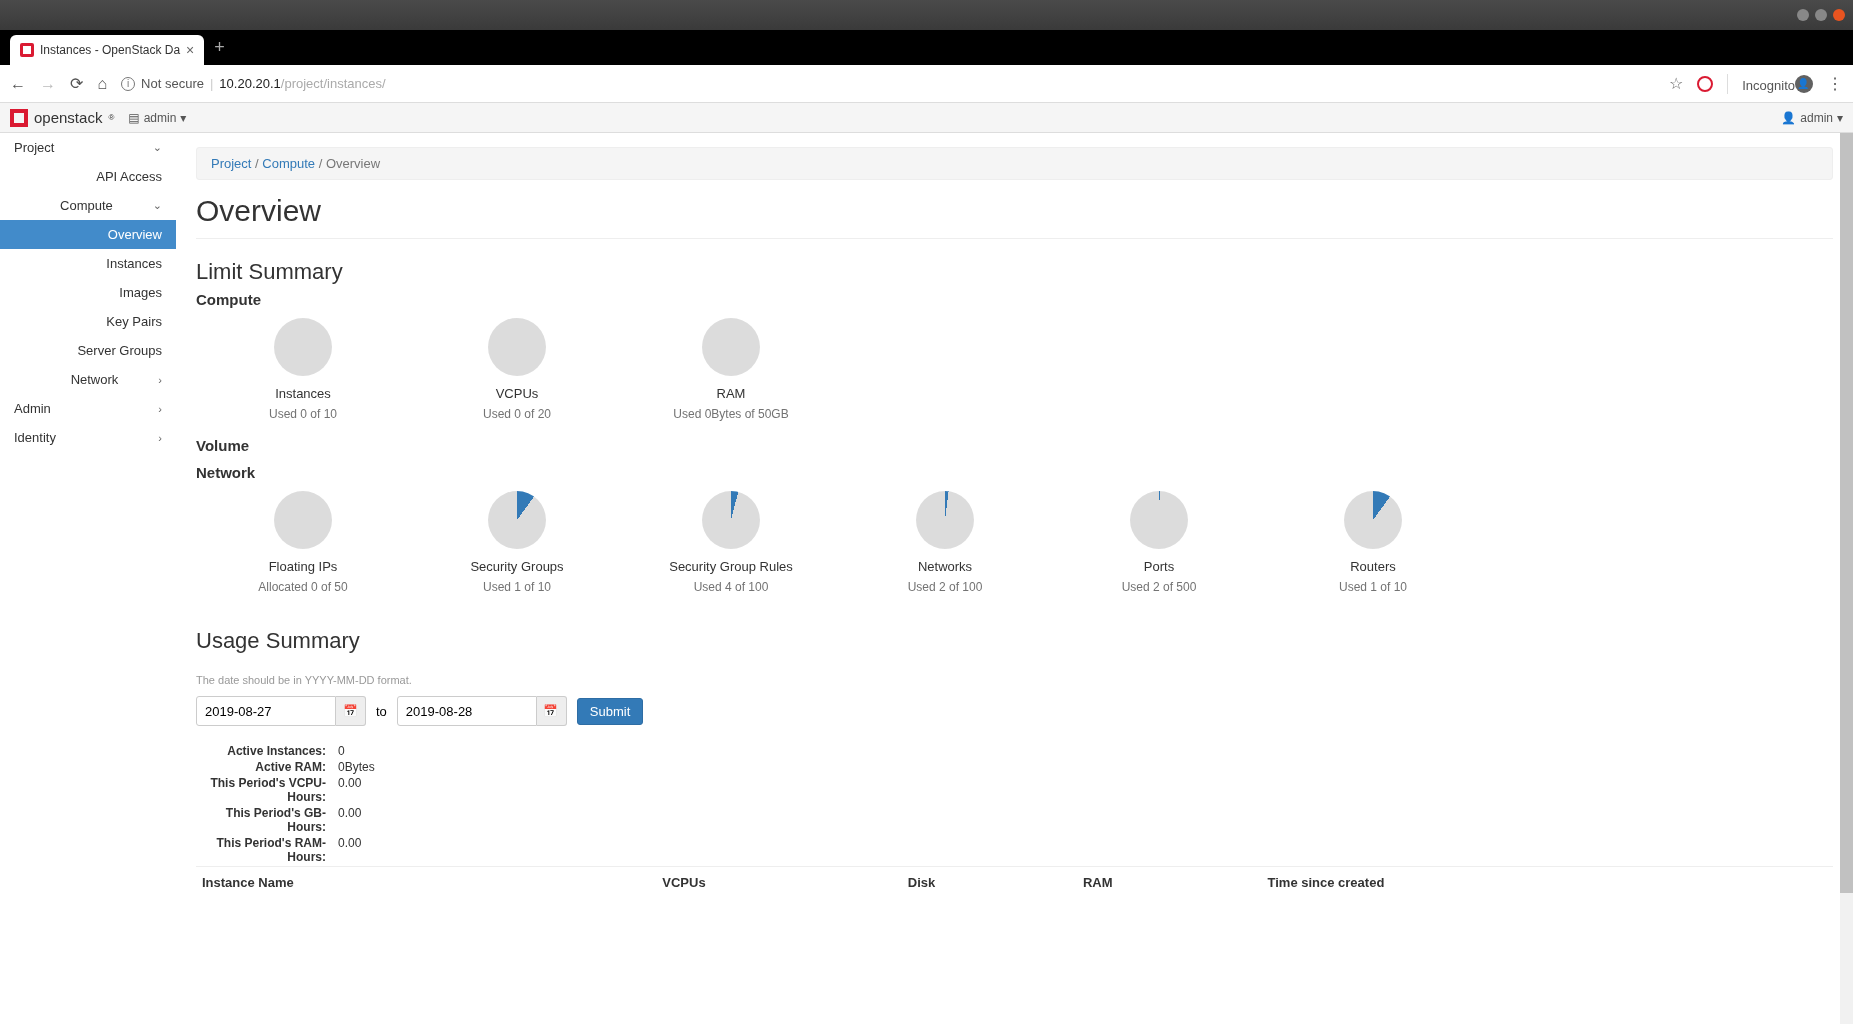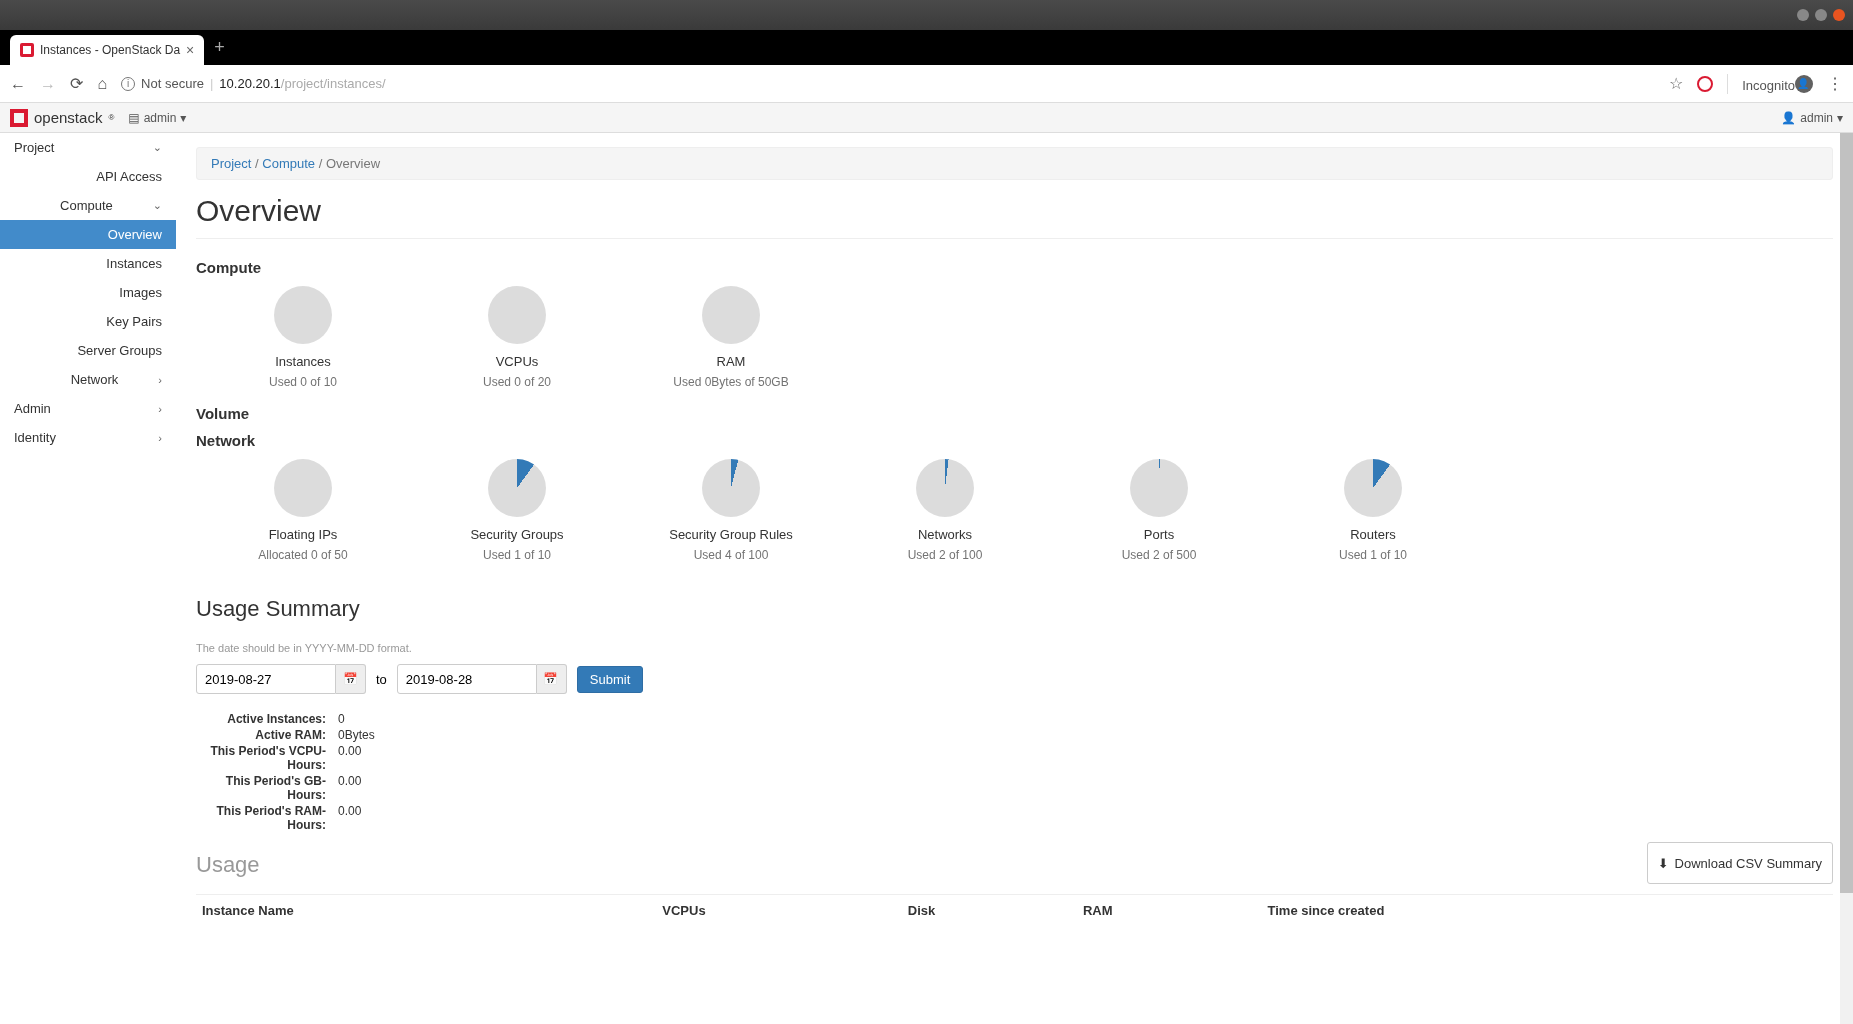--- a/index.html
+++ b/index.html
@@ -207,20 +207,21 @@
 
   <div class="content">
     <div class="breadcrumb">
       <a href="#">Project</a> /
       <a href="#">Compute</a> /
       <span>Overview</span>
     </div>
 
     <h1 class="page-title">Overview</h1>
 
+    <h2 class="section">Limit Summary</h2>
     <h3 class="subsection">Compute</h3>
 
     <div class="quota-row three compute-quota">
         <div class="quota">
           <div class="pie" style="background: conic-gradient(rgb(51, 122, 183) 0%, rgb(51, 122, 183) 0%, rgb(220, 220, 220) 0%, rgb(220, 220, 220) 100%);"></div>
           <div class="q-label">Instances</div>
           <div class="q-used">Used 0 of 10</div>
         </div>
         <div class="quota">
           <div class="pie" style="background: conic-gradient(rgb(51, 122, 183) 0%, rgb(51, 122, 183) 0%, rgb(220, 220, 220) 0%, rgb(220, 220, 220) 100%);"></div>
@@ -304,27 +305,20 @@
         <div class="stats-row">
           <div class="k">This Period's GB-Hours:</div>
           <div class="v">0.00</div>
         </div>
         <div class="stats-row">
           <div class="k">This Period's RAM-Hours:</div>
           <div class="v">0.00</div>
         </div>
       </div>
 
-    <div class="dl-row">
-      <h2 class="section dim" style="flex:1">Usage</h2>
-      <button class="btn-dl">
-        <span>⬇</span>
-        <span>Download CSV Summary</span>
-      </button>
-    </div>
 
     <table class="usage-table">
       <thead>
           <tr>
             <th>Instance Name</th>
             <th>VCPUs</th>
             <th>Disk</th>
             <th>RAM</th>
             <th>Time since created</th>
           </tr>

